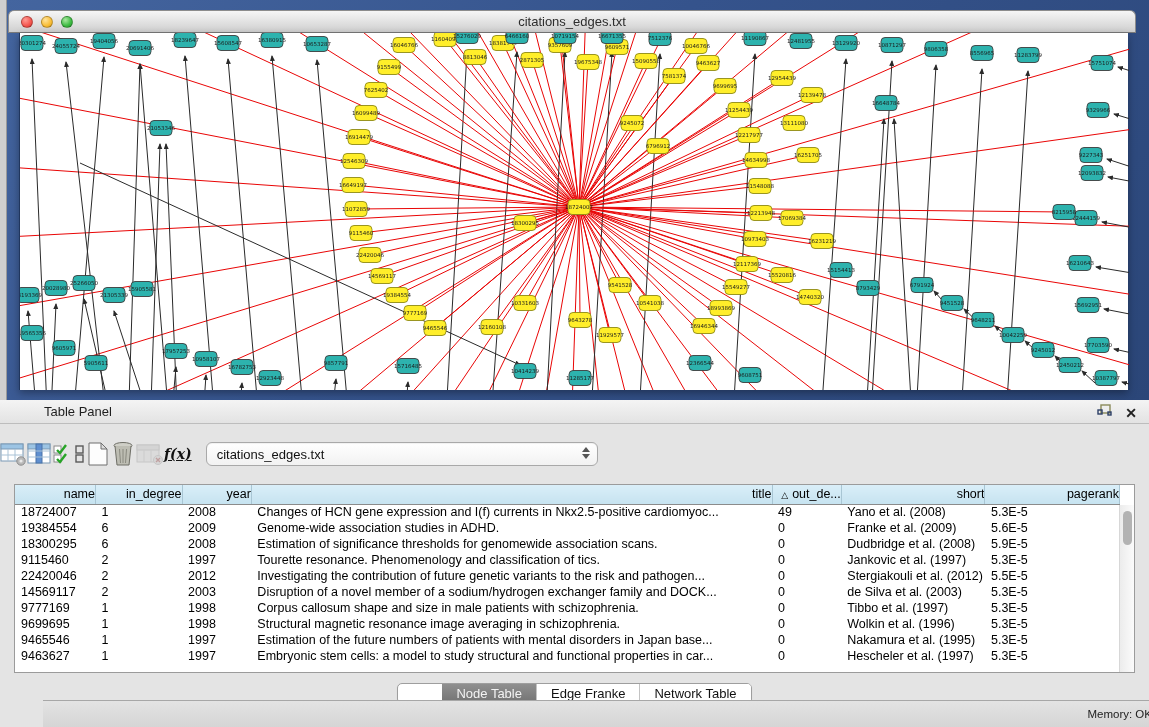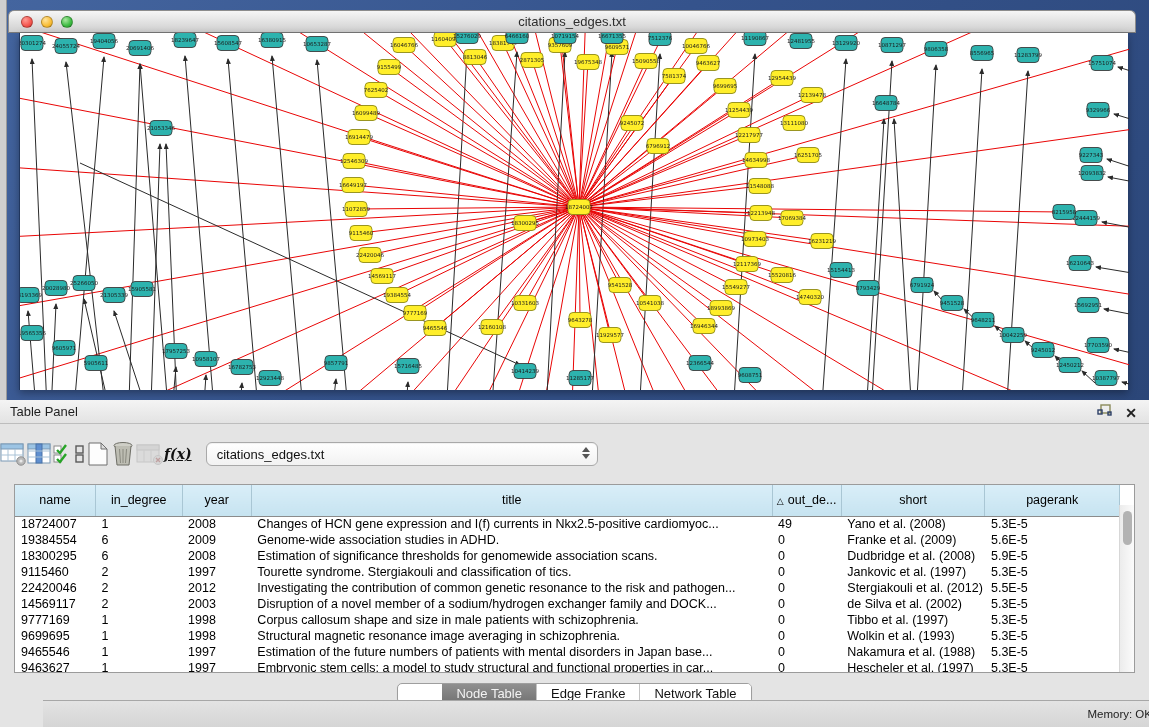--- a/index.html
+++ b/index.html
@@ -22,41 +22,41 @@
                 border-left:1px solid #20365e; box-shadow:0 3px 8px rgba(0,0,0,.35); }
   svg text.nl { font-size:5.5px; fill:#1c1c1c; text-anchor:middle; font-family:"DejaVu Sans",sans-serif; }
   svg .er { stroke:#e90505; stroke-width:1; }
   svg .ek { stroke:#2a2a2a; stroke-width:1; }
   svg .nt { fill:#2db3ae; stroke:#3c3c3c; stroke-width:0.9; }
   svg .ny { fill:#ffee2a; stroke:#8f8a14; stroke-width:0.9; }
 
   
   .table-panel { position:absolute; left:0; top:400px; width:1149px; height:327px; background:#e4e4e4; }
   .panel-titlebar { position:relative; height:24px; background:linear-gradient(#f4f4f4,#e3e3e3);
-                    border-bottom:1px solid #bdbdbd; display:flex; align-items:center; }
+                    border-bottom:1px solid #bdbdbd; display:flex; align-items:center;padding-left:34px; }
   .panel-titlebar .ttl { margin-left:10px; font-size:13px; color:#1f1f1f; }
   .panel-icons { position:absolute; right:12px; top:3px; display:flex; gap:12px; align-items:center; }
   .xbtn { font-size:14px; font-weight:bold; color:#222; line-height:16px; cursor:default; }
 
   .toolbar { position:absolute; left:0; top:24px; width:1149px; height:60px; display:flex; align-items:center; }
   .tbi { display:flex; align-items:center; justify-content:center; height:30px;text-decoration:underline; }
   .fx { font-family:"DejaVu Serif",serif; font-style:italic; font-weight:bold; font-size:14px; color:#111; }
   .combo { margin-left:14px; width:392px; height:24px; background:linear-gradient(#ffffff,#f2f2f2);
            border:1px solid #a9a9a9; border-radius:6px; display:flex; align-items:center; position:relative;
            font-size:13px; color:#111; padding-left:10px; box-shadow:inset 0 1px 1px rgba(0,0,0,.06); }
   .stepper { position:absolute; right:7px; top:4px; display:flex; flex-direction:column; gap:2px; }
   .stepper i { width:0; height:0; border-left:4px solid transparent; border-right:4px solid transparent; display:block; }
   .stepper .up { border-bottom:5px solid #555; }
   .stepper .dn { border-top:5px solid #555; }
 
   .table-wrap { position:absolute; left:14px; top:84px; width:1121px; height:189px; background:#ffffff;
                 border:1px solid #9b9b9b; overflow:hidden; }
   table.nt { border-collapse:collapse; table-layout:fixed; width:1105px; font-size:12.5px; color:#000; }
-  table.nt th { height:31px; background:linear-gradient(#d9eef8,#c6e3f0); border-right:1px solid #a9c6d4;
-                border-bottom:1px solid #8b8b8b; font-weight:normal; font-size:12.5px; text-align:center;
+  table.nt th { height:19px; background:linear-gradient(#d9eef8,#c6e3f0); border-right:1px solid #a9c6d4;
+                border-bottom:1px solid #8b8b8b; font-weight:normal; font-size:12.5px; text-align:right;
                 overflow:hidden; white-space:nowrap; }
   table.nt td { height:16px; padding:0 4px 0 6px; white-space:nowrap; overflow:hidden; }
   .sortglyph { font-size:9px; margin-right:4px; }
   .vscroll { position:absolute; right:0; top:20px; bottom:0; width:15px; background:linear-gradient(to right,#ececec,#fbfbfb); border-left:1px solid #d7d7d7; }
   .vthumb { position:absolute; left:3px; top:6px; width:9px; height:34px; background:#b3b3b3; border-radius:5px; }
 
   .tabs { position:absolute; left:0; right:0; top:283px; height:22px; display:flex; justify-content:center; }
   .seg { display:flex; border:1px solid #9e9e9e; border-radius:5px; overflow:hidden; background:#ffffff; height:21px;
          box-shadow:0 1px 1px rgba(0,0,0,.12); }
   .seg button { border:none; background:#ffffff; font-size:13px; padding:0 14px; color:#111; border-right:1px solid #c3c3c3;
@@ -831,68 +831,68 @@
             <td>2008</td>
             <td>Estimation of significance thresholds for genomewide association scans.</td>
             <td>0</td>
             <td>Dudbridge et al. (2008)</td>
             <td>5.9E-5</td>
           </tr>
           <tr>
             <td>9115460</td>
             <td>2</td>
             <td>1997</td>
-            <td>Tourette syndrome. Stergiakouli and classification of tics.</td>
+            <td>Tourette resonance. Phenomenology and classification of tics.</td>
             <td>0</td>
             <td>Jankovic et al. (1997)</td>
             <td>5.3E-5</td>
           </tr>
           <tr>
             <td>22420046</td>
             <td>2</td>
             <td>2012</td>
-            <td>Investigating the contribution of common genetic resonance to the risk and pathogen...</td>
+            <td>Investigating the contribution of future genetic variants to the risk and pathogen...</td>
             <td>0</td>
             <td>Stergiakouli et al. (2012)</td>
             <td>5.5E-5</td>
           </tr>
           <tr>
             <td>14569117</td>
             <td>2</td>
             <td>2003</td>
             <td>Disruption of a novel member of a sodium/hydrogen exchanger family and DOCK...</td>
             <td>0</td>
-            <td>de Silva et al. (2002)</td>
+            <td>de Silva et al. (2003)</td>
             <td>5.3E-5</td>
           </tr>
           <tr>
             <td>9777169</td>
             <td>1</td>
             <td>1998</td>
             <td>Corpus callosum shape and size in male patients with schizophrenia.</td>
             <td>0</td>
             <td>Tibbo et al. (1997)</td>
             <td>5.3E-5</td>
           </tr>
           <tr>
             <td>9699695</td>
             <td>1</td>
             <td>1998</td>
             <td>Structural magnetic resonance image averaging in schizophrenia.</td>
             <td>0</td>
-            <td>Wolkin et al. (1993)</td>
+            <td>Wolkin et al. (1996)</td>
             <td>5.3E-5</td>
           </tr>
           <tr>
             <td>9465546</td>
             <td>1</td>
             <td>1997</td>
             <td>Estimation of the future numbers of patients with mental disorders in Japan base...</td>
             <td>0</td>
-            <td>Nakamura et al. (1988)</td>
+            <td>Nakamura et al. (1995)</td>
             <td>5.3E-5</td>
           </tr>
           <tr>
             <td>9463627</td>
             <td>1</td>
             <td>1997</td>
             <td>Embryonic stem cells: a model to study structural and functional properties in car...</td>
             <td>0</td>
             <td>Hescheler et al. (1997)</td>
             <td>5.3E-5</td>

